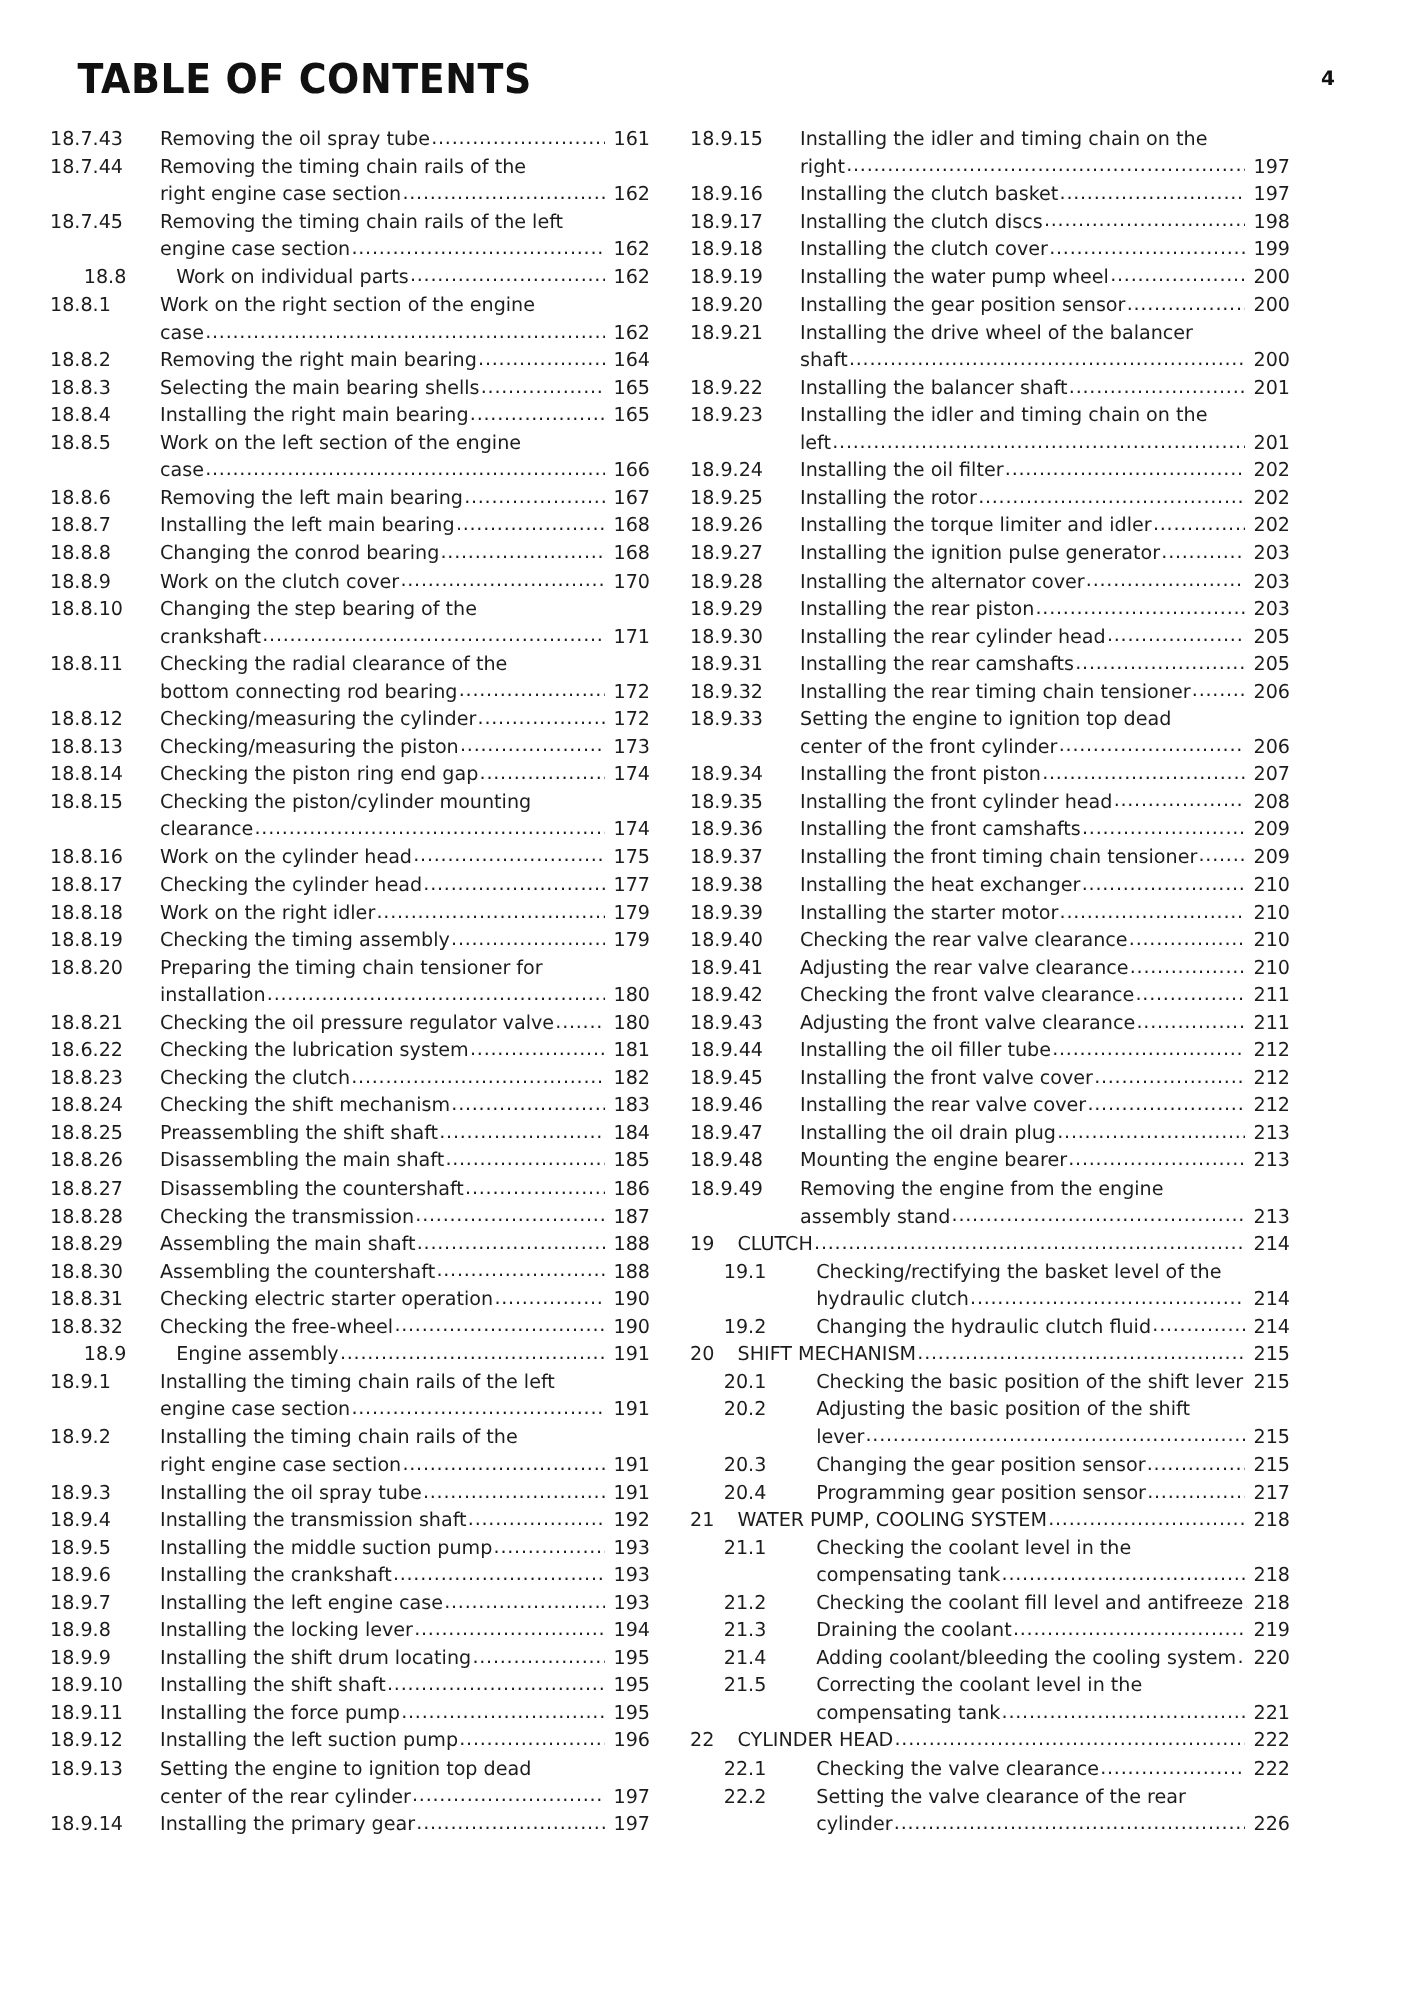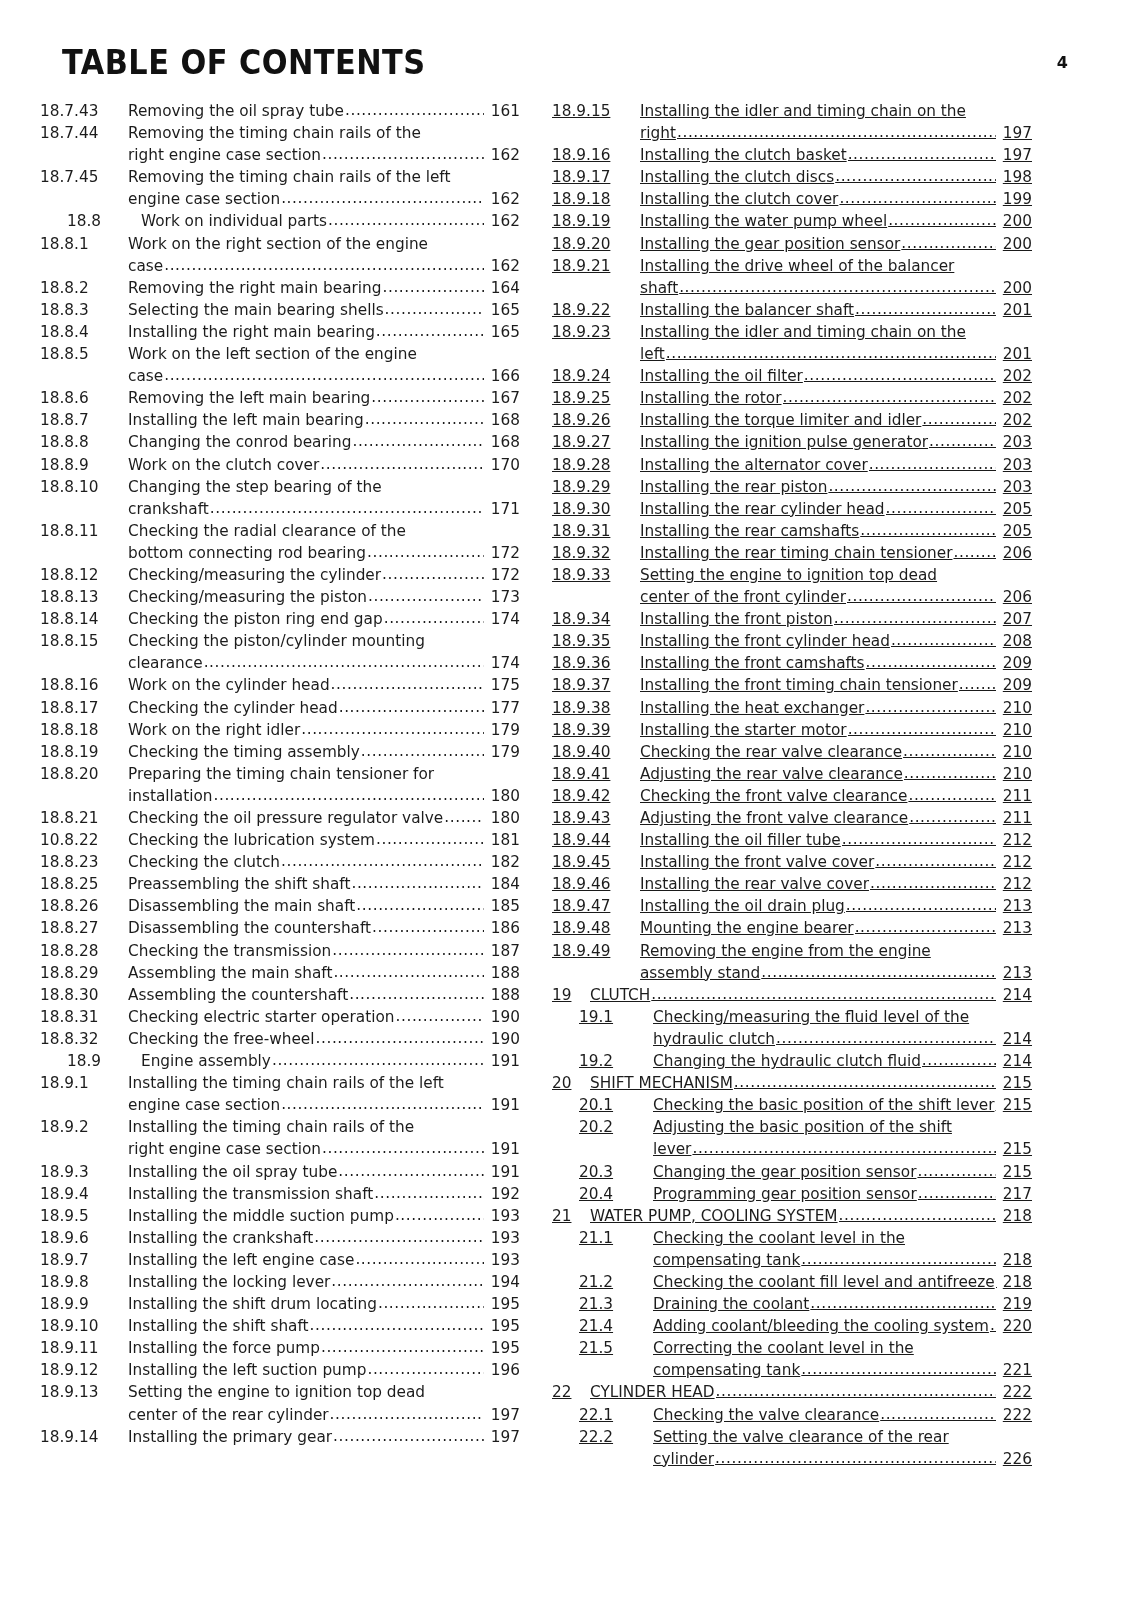--- a/index.html
+++ b/index.html
@@ -50,21 +50,21 @@
     left: 0;
     top: 100px;
     width: 1130px;
     display: flex;
   }
   .toc-col {
     width: 480px;
     flex: 0 0 480px;
   }
   .toc-col-left  { margin-left: 40px; }
-  .toc-col-right { margin-left: 32px; text-decoration: underline; }
+  .toc-col-right { margin-left: 32px; }
 
   
   .entry {
     display: flex;
     align-items: flex-start;
     font-size: 15.3px;
     line-height: 22.1px;
     color: #1c1c1c;
     white-space: nowrap;
   }
@@ -407,36 +407,46 @@
         <span class="num">18.8.21</span>
         <span class="body">
           <span class="line">
             <span class="txt title-text">Checking the oil pressure regulator valve</span>
             <span class="leader"></span>
             <span class="pg">180</span>
           </span>
         </span>
       </div>
       <div class="entry lvl-3">
-        <span class="num">10.8.22</span>
+        <span class="num">18.6.22</span>
         <span class="body">
           <span class="line">
             <span class="txt title-text">Checking the lubrication system</span>
             <span class="leader"></span>
             <span class="pg">181</span>
           </span>
         </span>
       </div>
       <div class="entry lvl-3">
         <span class="num">18.8.23</span>
         <span class="body">
           <span class="line">
             <span class="txt title-text">Checking the clutch</span>
             <span class="leader"></span>
             <span class="pg">182</span>
+          </span>
+        </span>
+      </div>
+      <div class="entry lvl-3">
+        <span class="num">18.8.24</span>
+        <span class="body">
+          <span class="line">
+            <span class="txt title-text">Checking the shift mechanism</span>
+            <span class="leader"></span>
+            <span class="pg">183</span>
           </span>
         </span>
       </div>
       <div class="entry lvl-3">
         <span class="num">18.8.25</span>
         <span class="body">
           <span class="line">
             <span class="txt title-text">Preassembling the shift shaft</span>
             <span class="leader"></span>
             <span class="pg">184</span>
@@ -1054,21 +1064,21 @@
             <span class="txt title-text">CLUTCH</span>
             <span class="leader"></span>
             <span class="pg">214</span>
           </span>
         </span>
       </div>
       <div class="entry lvl-2">
         <span class="num">19.1</span>
         <span class="body">
           <span class="line nopage">
-            <span class="txt title-text">Checking/measuring the fluid level of the</span>
+            <span class="txt title-text">Checking/rectifying the basket level of the</span>
             <span class="pg">214</span>
           </span>
           <span class="line">
             <span class="txt title-text">hydraulic clutch</span>
             <span class="leader"></span>
             <span class="pg">214</span>
           </span>
         </span>
       </div>
       <div class="entry lvl-2">

